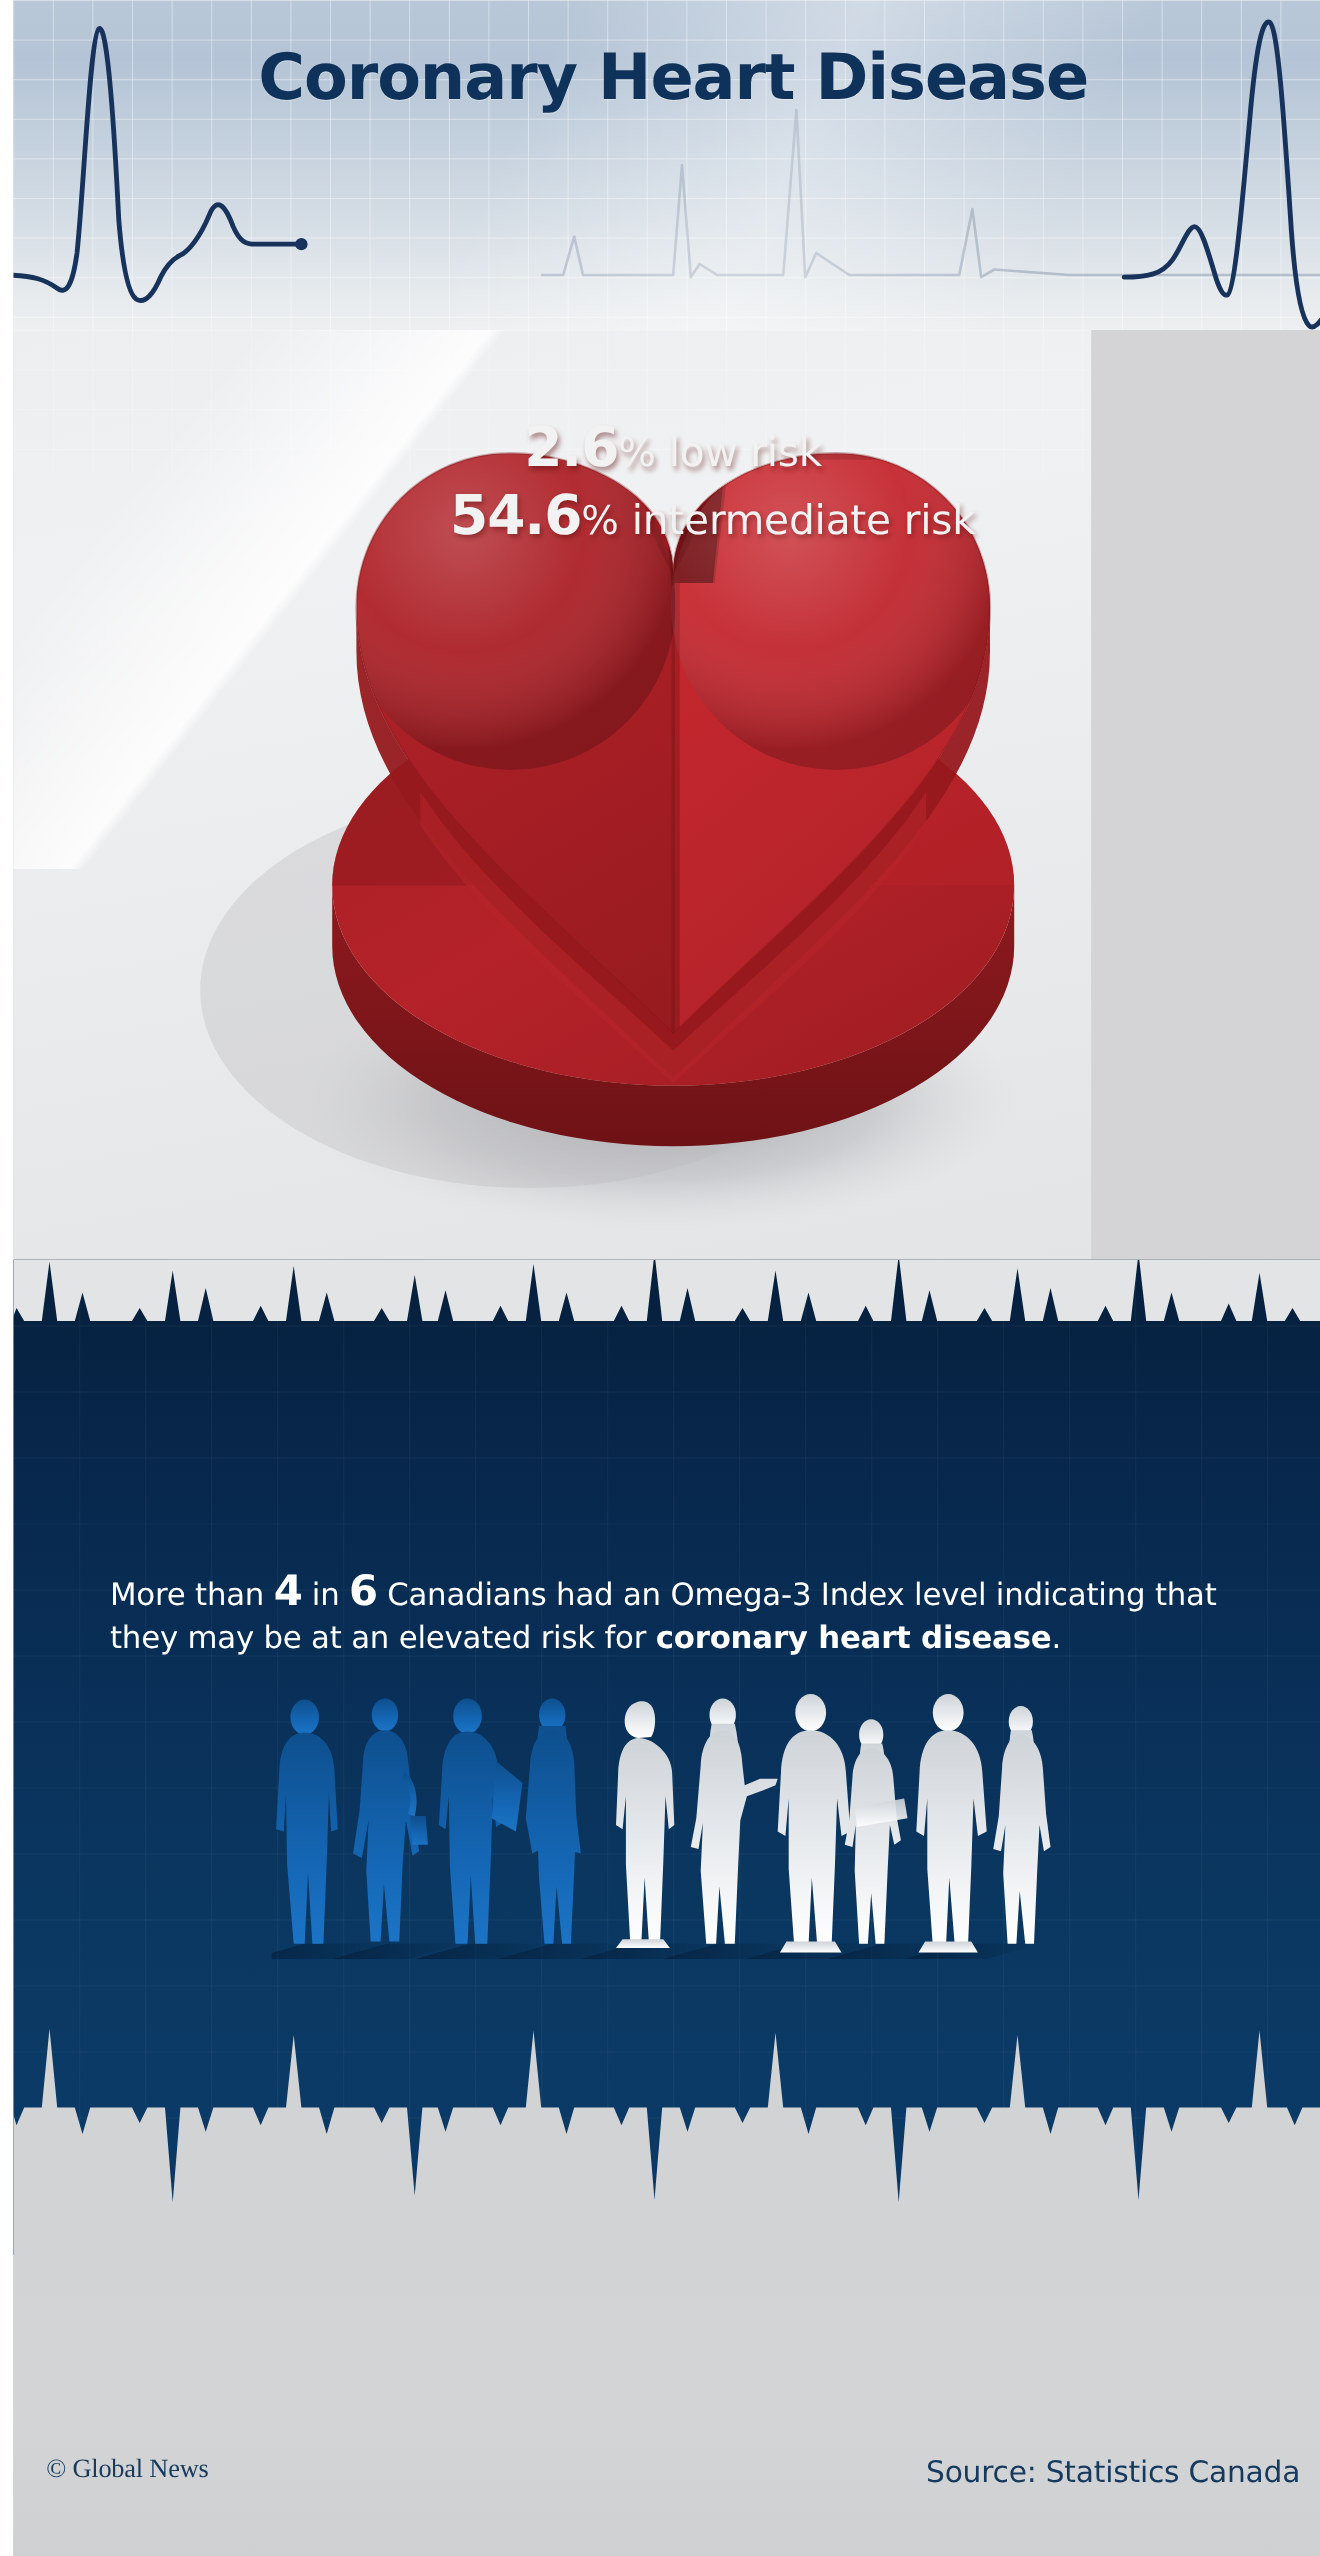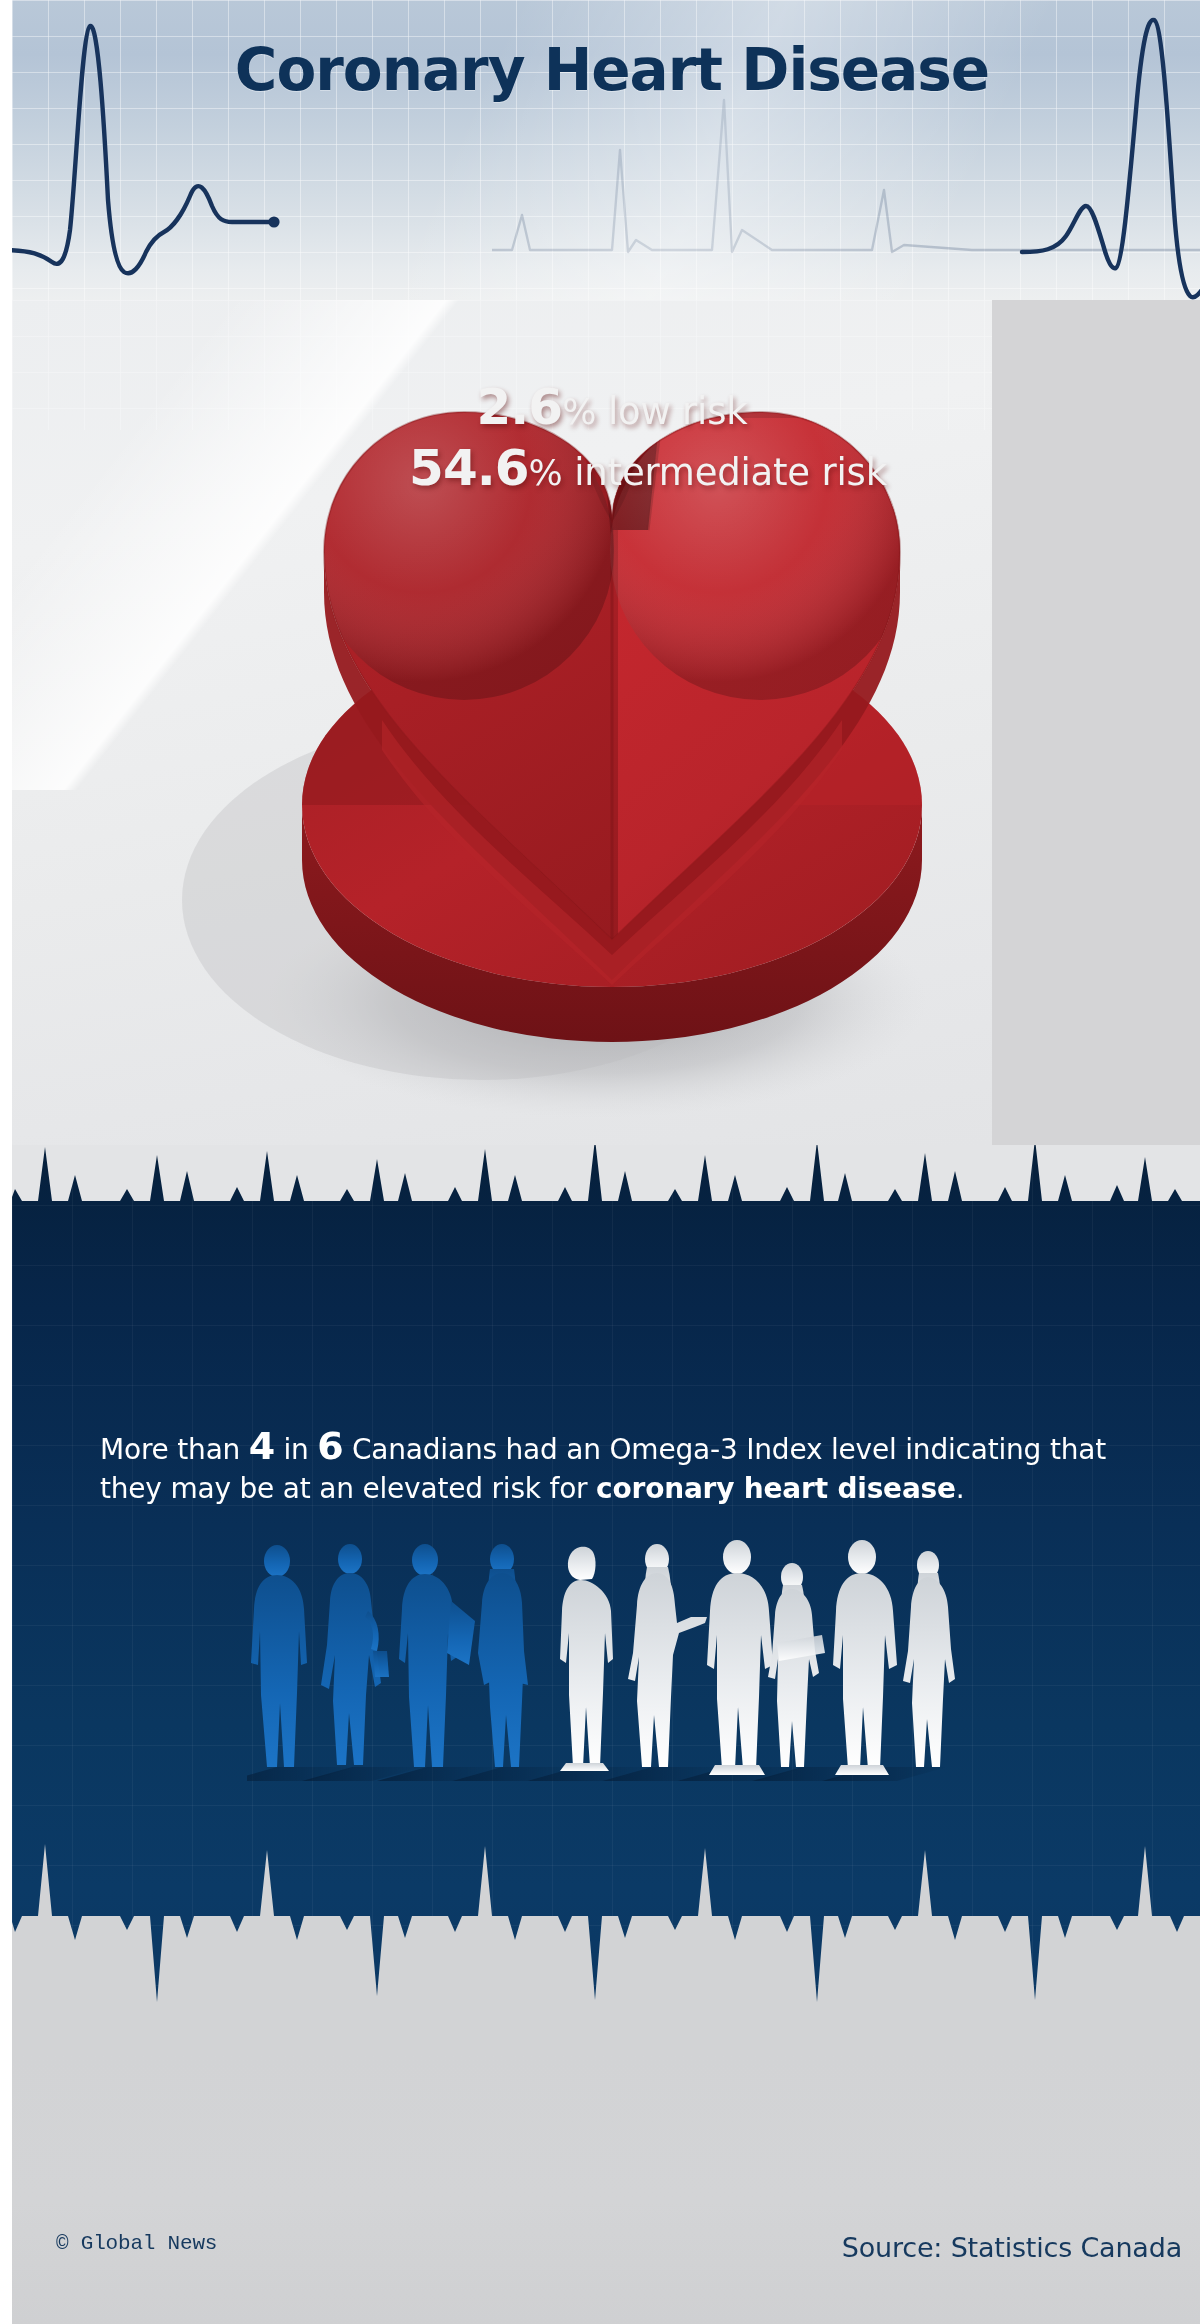--- a/index.html
+++ b/index.html
@@ -190,23 +190,23 @@
     width:1200px; height:274px;
     background:linear-gradient(180deg,#d2d3d5 0%,#d3d4d6 55%,#cfd0d2 100%);
   }
   .footer{
     position:absolute;
     left:0; bottom:0;
     width:1200px; height:150px;
   }
   .footer-left{
     position:absolute;
-    left:44px; top:58px;
-    font-family:Liberation Mono, monospace;
-    font-size:21px;
+    left:30px; top:58px;
+    font-family:Liberation Serif, serif;
+    font-size:24px;
     color:#16395e;
     letter-spacing:-.2px;
   }
   .footer-right{
     position:absolute;
     right:30px; top:58px;
     font-family:"DejaVu Sans", sans-serif;
     font-size:27px;
     color:#16395e;
     letter-spacing:-.2px;

